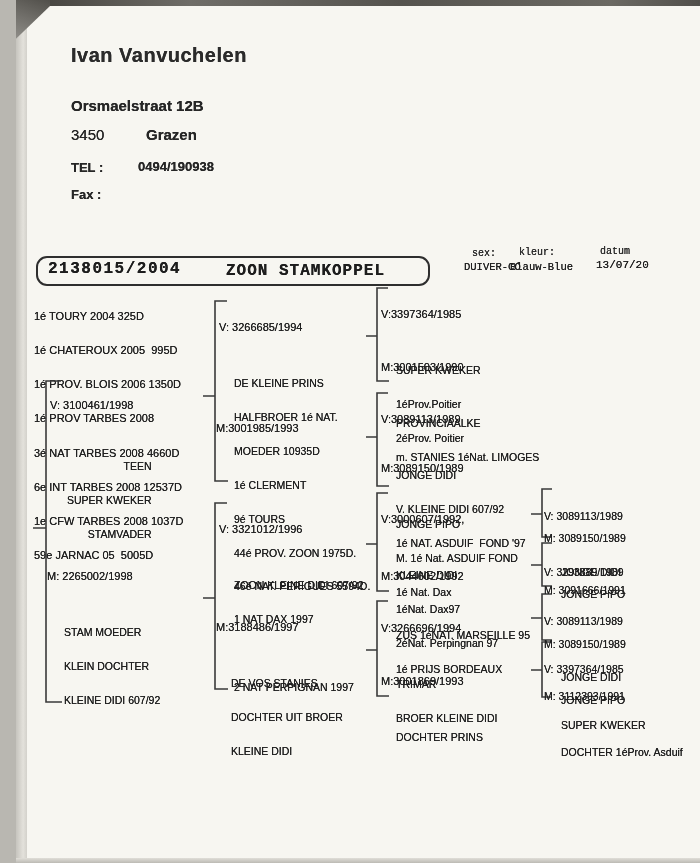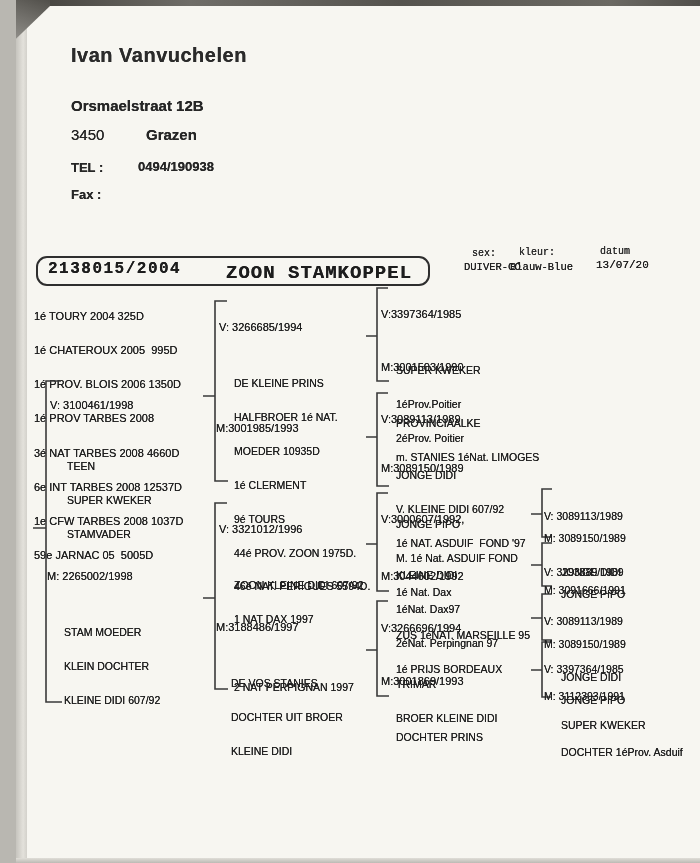--- a/index.html
+++ b/index.html
@@ -29,31 +29,31 @@
   .h-postal{left:55px;top:126px;font-size:15px;font-weight:normal;}
   .h-city{left:130px;top:126px;font-size:15px;font-weight:bold;}
   .h-tel-label{left:55px;top:160px;font-size:13px;font-weight:bold;}
   .h-tel{left:122px;top:159px;font-size:13px;font-weight:bold;}
   .h-fax{left:55px;top:187px;font-size:13px;font-weight:bold;}
   
   .ring-box{left:20px;top:256px;width:390px;height:26px;
     border:2px solid #2e2e2e;border-radius:11px;background:transparent;}
   .mono{font-family:"Liberation Mono","DejaVu Sans Mono",monospace;}
   .ring-number{left:32px;top:260px;font-size:16px;font-weight:bold;letter-spacing:1.5px;color:#1d1d1d;}
-  .ring-title{left:210px;top:262px;font-size:19px;font-weight:bold;letter-spacing:1px;color:#1d1d1d;}
+  .ring-title{left:210px;top:262px;font-size:16px;font-weight:bold;letter-spacing:1px;color:#1d1d1d;}
   .meta-label{font-size:10px;color:#2a2a2a;}
   .meta-value{font-size:10.5px;color:#1f1f1f;}
   
   .ach{left:18px;top:288px;font-size:11px;line-height:11.4px;color:#202020;}
   
   .entry{position:absolute;font-size:10.5px;line-height:11.3px;color:#202020;white-space:pre;}
   .entry .head{font-size:11px;}
   .entry .lines{padding-left:15px;}
   .entry.ind17 .lines{padding-left:17px;}
-  .entry.gap .lines{margin-top:5px;}
+  .entry.gap .lines{margin-top:5px;text-align:right;}
   .entry.gap-sm .lines{margin-top:3px;}
   .entry .ln{min-height:11.3px;}
   svg.tree{position:absolute;left:0;top:0;}
 </style>
 </head>
 <body>
 
 <div class="page">
 
   <div class="scan-left"></div>

